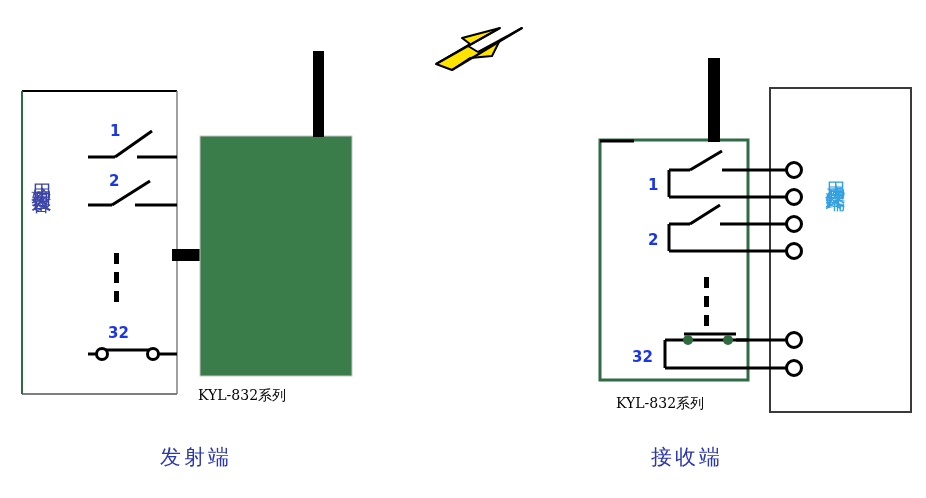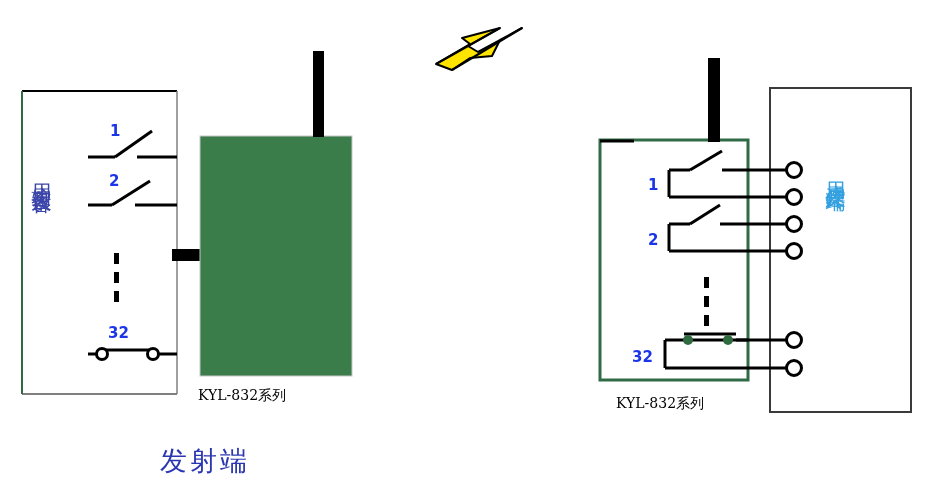--- a/index.html
+++ b/index.html
@@ -40,21 +40,21 @@
   }
   .vlabel-right {
     color: #33a0e0;
     font-size: 20px;
   }
   
   .caption {
     position: absolute;
     color: #2b37b0;
     font-family: "DejaVu Serif", serif;
-    font-size: 27px;
+    font-size: 21px;
     letter-spacing: 3px;
     white-space: nowrap;
   }
   
   .model-label {
     position: absolute;
     color: #000000;
     font-family: "DejaVu Serif", serif;
     font-weight: normal;
     font-size: 14px;
@@ -182,14 +182,15 @@
   <div class="sw-num" style="left:108px; top:324px;">32</div>
 
   <div class="sw-num" style="left:648px; top:176px;">1</div>
   <div class="sw-num" style="left:648px; top:231px;">2</div>
   <div class="sw-num" style="left:632px; top:348px;">32</div>
 
   <div class="model-label" style="left:198px; top:387px;">KYL-832系列</div>
   <div class="model-label" style="left:616px; top:395px;">KYL-832系列</div>
 
   <div class="caption" style="left:160px; top:443px;">发射端</div>
+  <div class="caption" style="left:651px; top:443px;">接收端</div>
 
 </div>
 
 </body></html>

